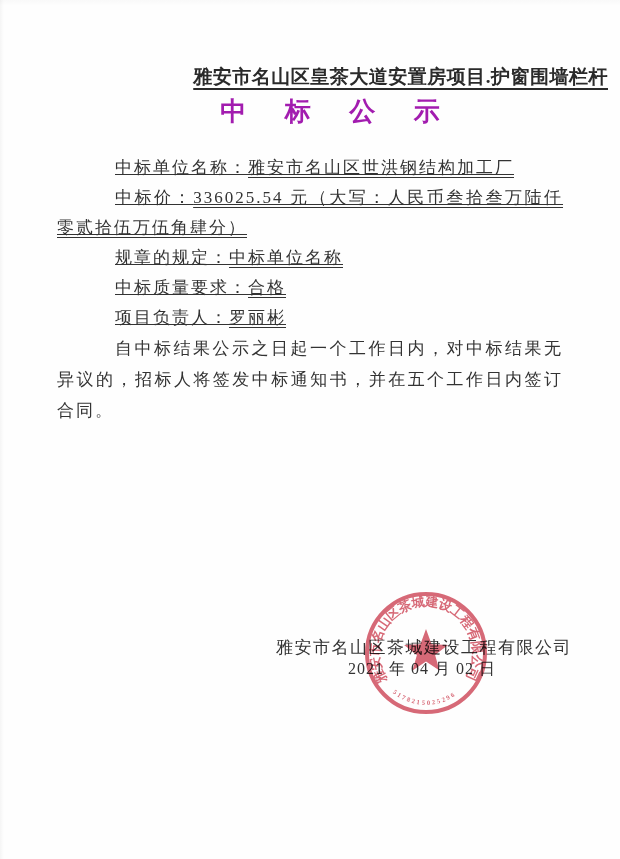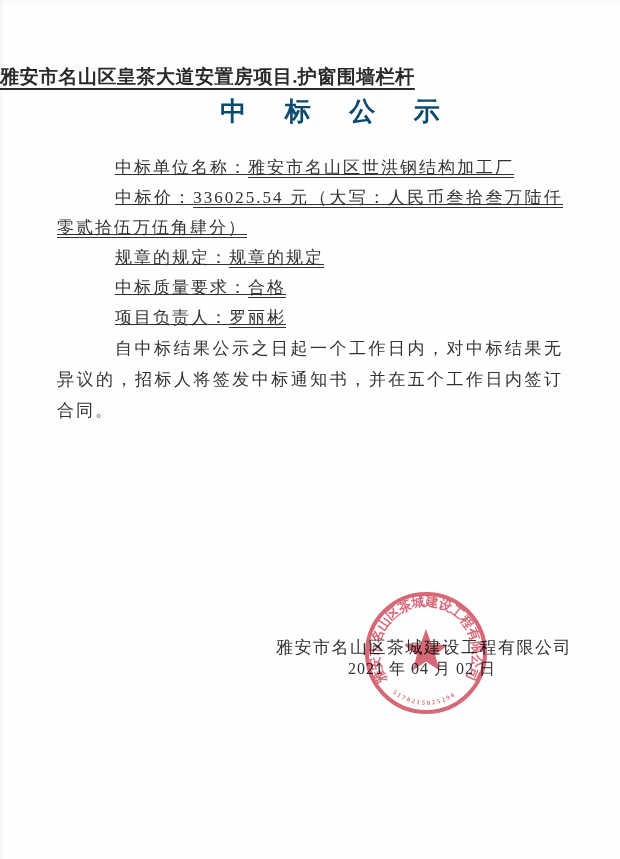--- a/index.html
+++ b/index.html
@@ -22,41 +22,41 @@
     position: absolute; inset: 0;
     background:
       linear-gradient(90deg, rgba(0,0,0,0.035) 0px, rgba(0,0,0,0) 4px),
       linear-gradient(180deg, rgba(0,0,0,0.02) 0px, rgba(0,0,0,0) 6px);
     pointer-events: none;
   }
 
   .doc-title {
     position: absolute;
     top: 64px; left: 0; right: 0;
-    text-align: left;
+    text-align: right;
     padding-right: 12px;
     font-size: 19px;
     font-weight: bold;
     letter-spacing: 0.5px;
     color: #2a2a2a;
   }
   .doc-title .u {
     text-decoration: underline;
     text-underline-offset: 5px;
     text-decoration-thickness: 1.5px;
   }
   .doc-heading {
     position: absolute;
     top: 94px; left: 0; right: 0;
     text-align: center;
     padding-left: 56px;
     font-size: 26px;
     font-weight: bold;
     letter-spacing: 16px;
-    color: #0c4a6e;
+    color: #a21caf;
     white-space: nowrap;
   }
 
   .doc-body {
     position: absolute;
     top: 153px;
     left: 57px;
     right: 57px;
     font-size: 17px;
     line-height: 31px;
@@ -118,21 +118,21 @@
   </div>
 
   <div class="doc-heading">中 标 公 示</div>
 
   <div class="doc-body">
 
     <p class="para field"><span class="label">中标单位名称：</span><span class="value">雅安市名山区世洪钢结构加工厂</span></p>
 
     <p class="para field"><span class="label">中标价：</span><span class="value">336025.54 元（大写：人民币叁拾叁万陆仟零贰拾伍万伍角肆分）</span></p>
 
-    <p class="para field"><span class="label">规章的规定：</span><span class="value">规章的规定</span></p>
+    <p class="para field"><span class="label">规章的规定：</span><span class="value">中标单位名称</span></p>
 
     <p class="para field"><span class="label">中标质量要求：</span><span class="value">合格</span></p>
 
     <p class="para field"><span class="label">项目负责人：</span><span class="value">罗丽彬</span></p>
 
     <p class="para">自中标结果公示之日起一个工作日内，对中标结果无异议的，招标人将签发中标通知书，并在五个工作日内签订合同。</p>
   </div>
 
   <div class="signature">
     <div class="company">雅安市名山区茶城建设工程有限公司</div>

